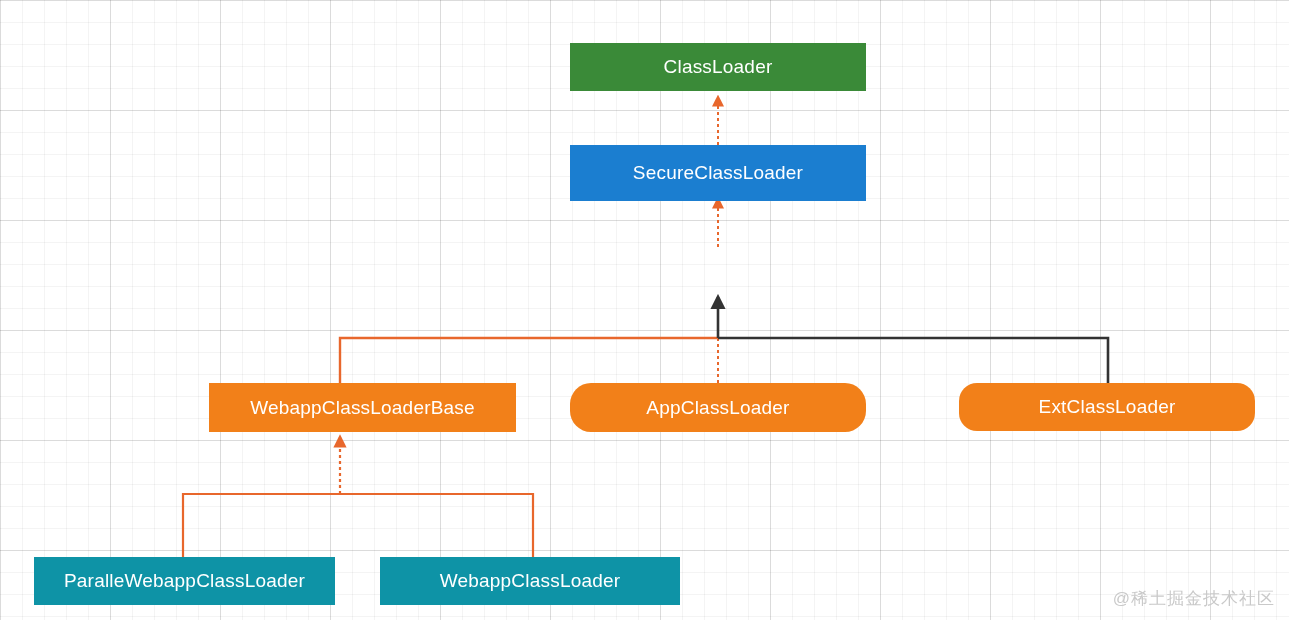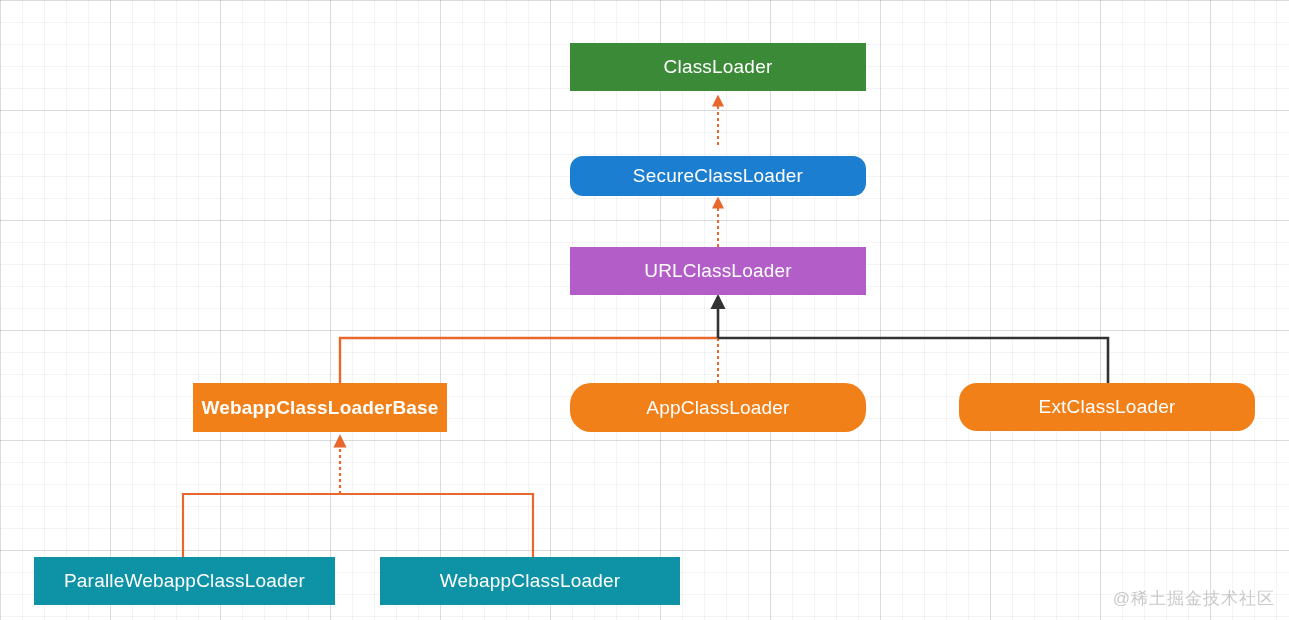--- a/index.html
+++ b/index.html
@@ -114,29 +114,26 @@
     </g>
     <g>
       <line x1="340" y1="494" x2="340" y2="437" stroke="#e8672c" stroke-width="2.2" stroke-dasharray="3 3" marker-end="url(#arrow-orange)"></line>
     </g>
   </svg>
 
   <div class="node" style="left:570px; top:43px; width:296px; height:48px; background:#3a8a38;">
     <span>ClassLoader</span>
   </div>
 
-  <div class="node" style="left:570px; top:156px; width:296px; height:40px; background:#1b7ed0;border-radius:13px;">
+  <div class="node" style="left:570px; top:145px; width:296px; height:56px; background:#1b7ed0;">
     <span>SecureClassLoader</span>
   </div>
 
-  <div class="node" style="left:570px; top:247px; width:296px; height:48px; background:#b35dc8;">
-    <span>URLClassLoader</span>
-  </div>
 
-  <div class="node" style="left:193px; top:383px; width:254px; height:49px; background:#f28019;font-weight:bold;">
+  <div class="node" style="left:209px; top:383px; width:307px; height:49px; background:#f28019;">
     <span>WebappClassLoaderBase</span>
   </div>
 
   <div class="node" style="left:570px; top:383px; width:296px; height:49px; background:#f28019;border-radius:21px;">
     <span>AppClassLoader</span>
   </div>
 
   <div class="node" style="left:959px; top:383px; width:296px; height:48px; background:#f28019;border-radius:18px;">
     <span>ExtClassLoader</span>
   </div>

